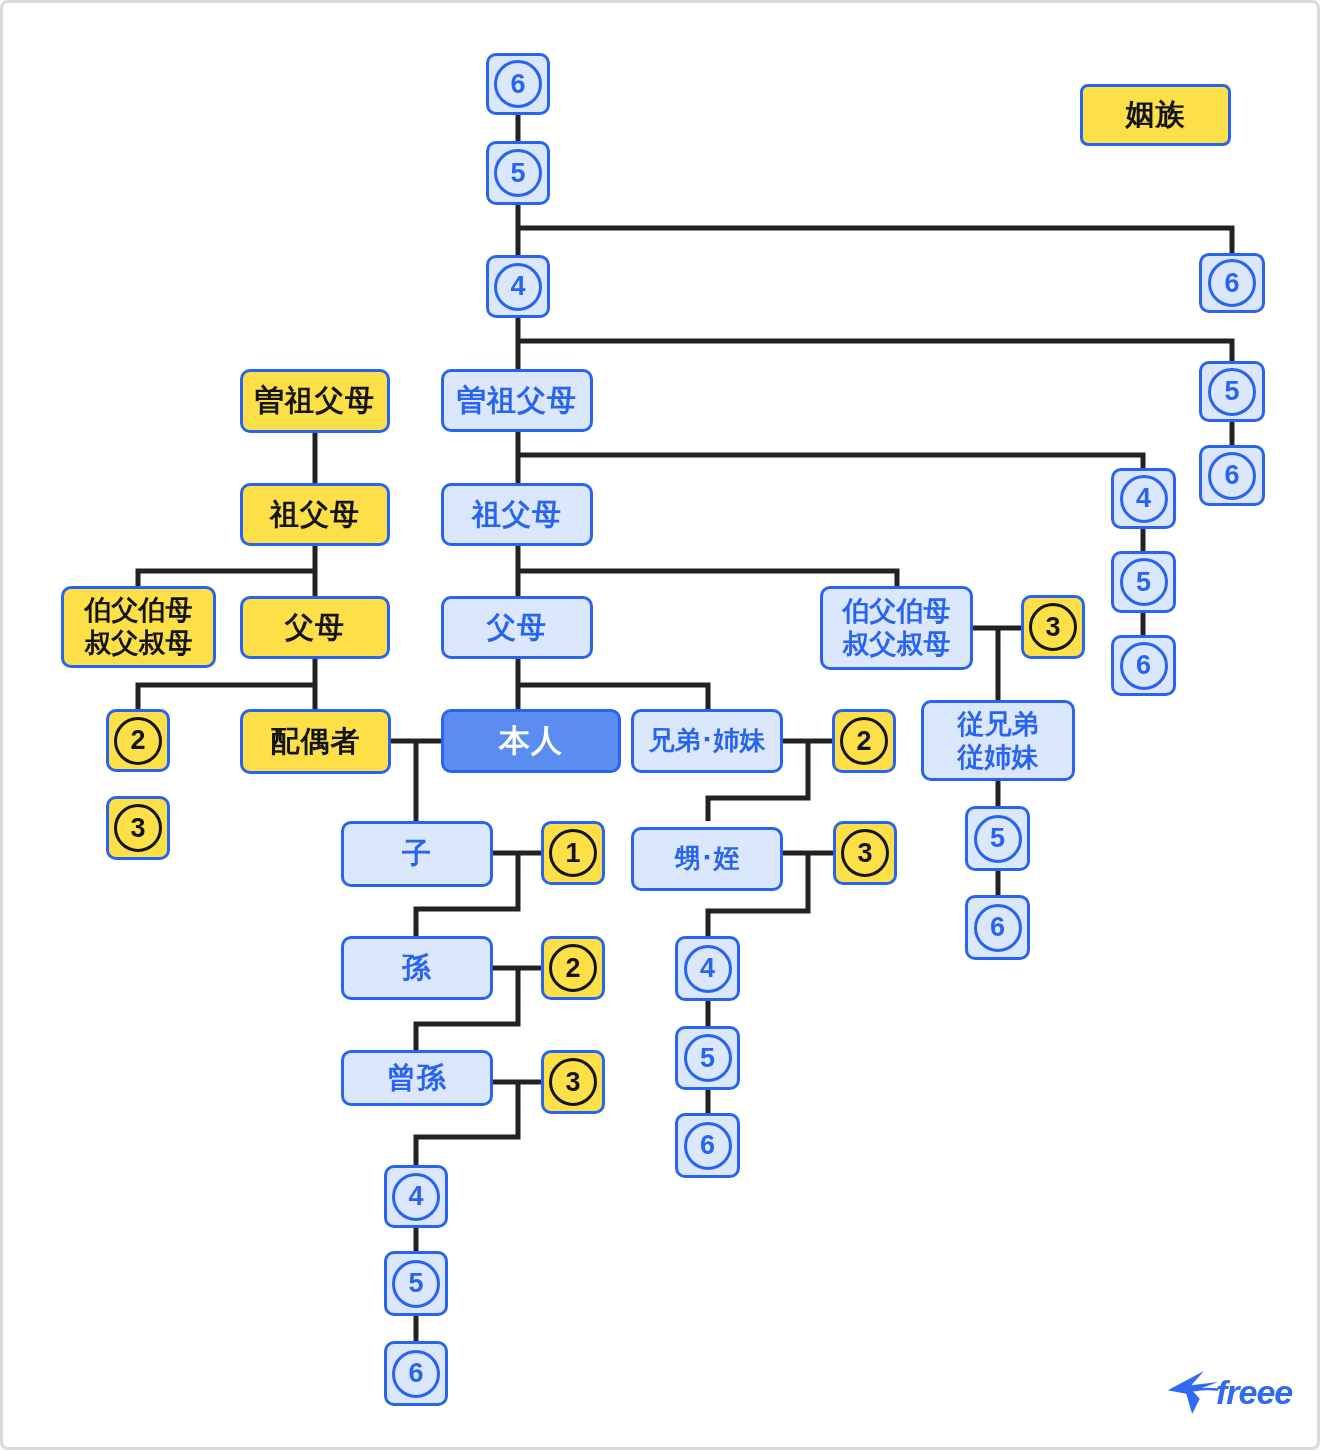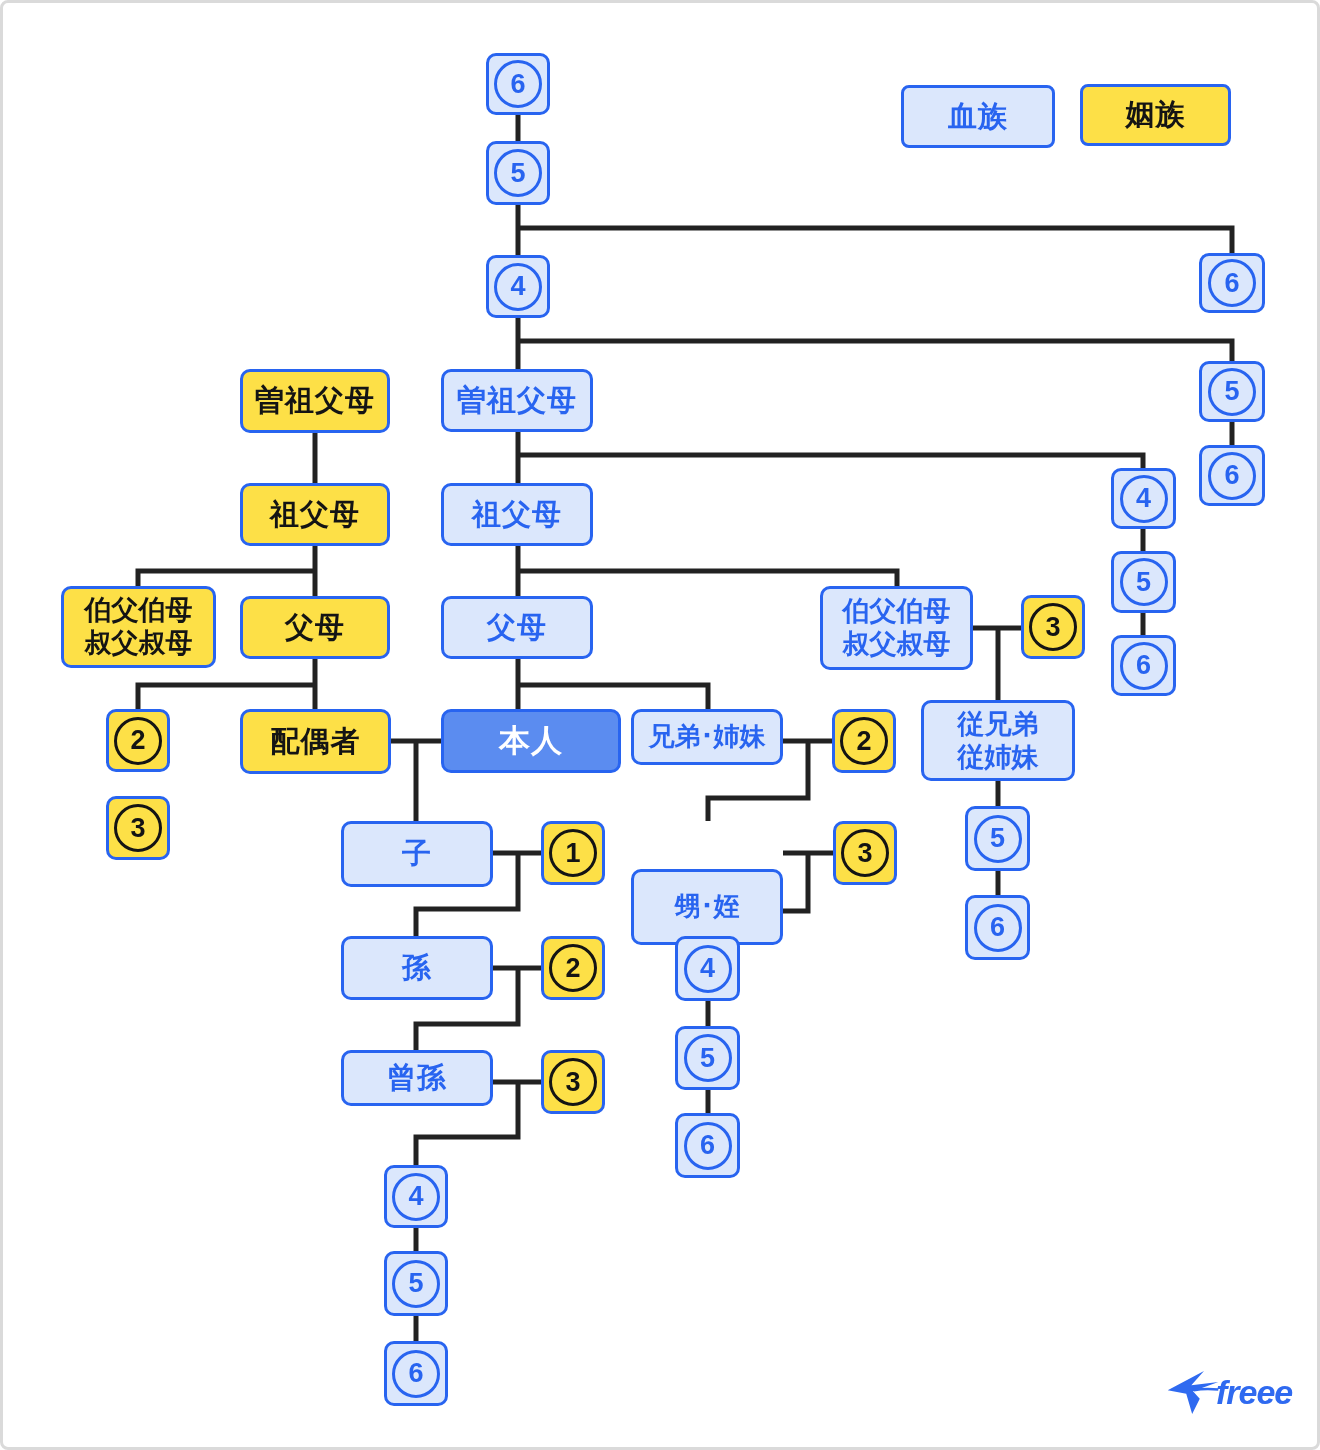--- a/index.html
+++ b/index.html
@@ -86,23 +86,20 @@
       <path d="M413 1313 V1338"></path>
       <path d="M780 738 H829"></path>
       <path d="M805 738 V795 H705 V818"></path>
       <path d="M780 850 H830"></path>
       <path d="M805 850 V908 H705 V933"></path>
       <path d="M705 998 V1023"></path>
       <path d="M705 1087 V1110"></path>
     </g>
   </svg>
 
-  <div class="node blood chip" style="left:898px;top:82px;width:154px;height:63px">
-    <span class="lbl">血族</span>
-  </div>
   <div class="node inlaw chip" style="left:1077px;top:81px;width:151px;height:62px">
     <span class="lbl">姻族</span>
   </div>
 
   <div class="node blood" style="left:483px;top:50px;width:64px;height:62px">
     <span class="circ">6</span>
     </div>
   <div class="node blood" style="left:483px;top:138px;width:64px;height:64px">
     <span class="circ">5</span>
     </div>
@@ -139,27 +136,27 @@
   <div class="node inlaw" style="left:103px;top:706px;width:64px;height:63px">
     <span class="circ">2</span>
     </div>
   <div class="node inlaw" style="left:237px;top:706px;width:151px;height:65px">
     <span class="lbl">配偶者</span>
     </div>
   <div class="node inlaw" style="left:103px;top:793px;width:64px;height:64px">
     <span class="circ">3</span>
     </div>
 
-  <div class="node blood tight" style="left:628px;top:706px;width:152px;height:56px">
+  <div class="node blood tight" style="left:628px;top:706px;width:152px;height:64px">
     <span class="lbl">兄弟･姉妹</span>
     </div>
   <div class="node inlaw" style="left:829px;top:706px;width:64px;height:64px">
     <span class="circ">2</span>
     </div>
-  <div class="node blood tight" style="left:628px;top:866px;width:152px;height:76px">
+  <div class="node blood tight" style="left:628px;top:824px;width:152px;height:64px">
     <span class="lbl">甥･姪</span>
     </div>
   <div class="node inlaw" style="left:830px;top:818px;width:64px;height:64px">
     <span class="circ">3</span>
     </div>
   <div class="node blood" style="left:672px;top:933px;width:65px;height:65px">
     <span class="circ">4</span>
     </div>
   <div class="node blood" style="left:672px;top:1023px;width:65px;height:64px">
     <span class="circ">5</span>

